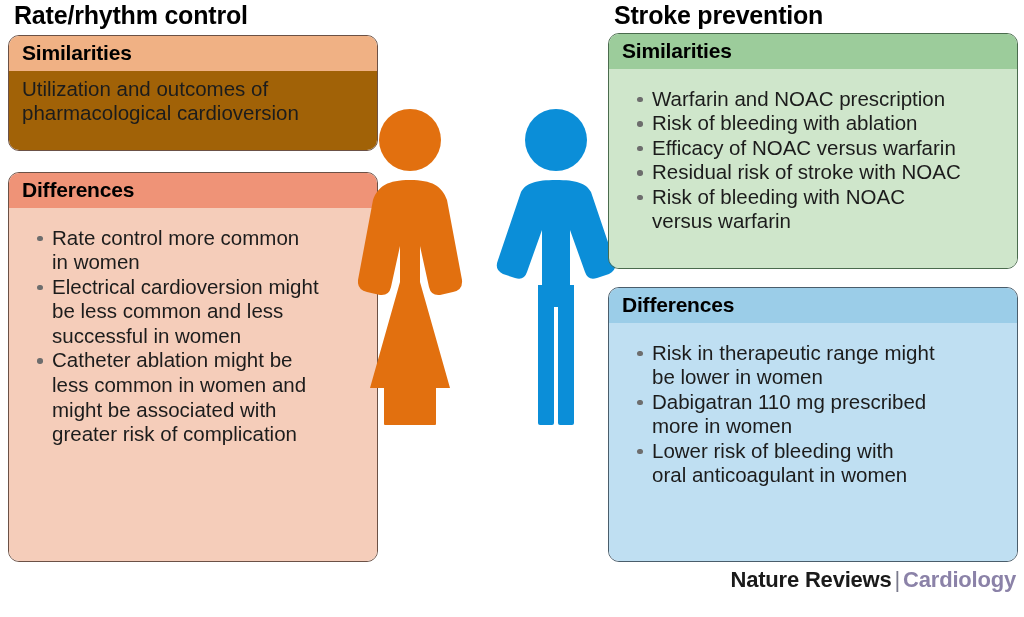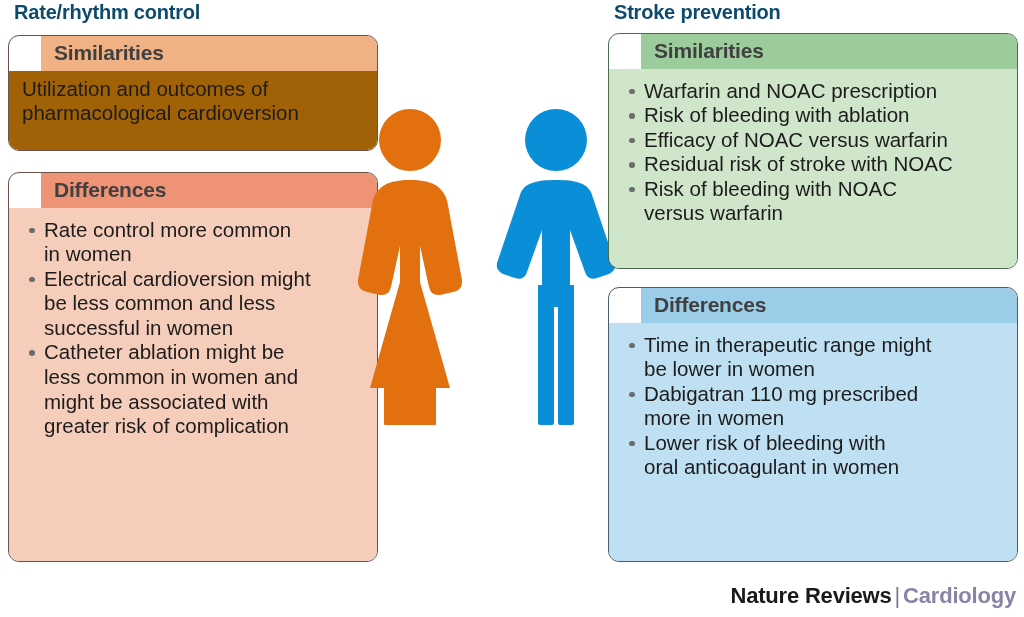--- a/index.html
+++ b/index.html
@@ -11,44 +11,43 @@
     width: 1024px;
     height: 617px;
     position: relative;
     overflow: hidden;
     font-family: "Liberation Sans", sans-serif;
     color: #1a1a1a;
   }
 
   .col-title {
     position: absolute;
-    font-size: 20px;
+    font-size: 25px;
     font-weight: bold;
-    color: #0c4a6e;
+    color: #000000;
     letter-spacing: -0.2px;
     white-space: nowrap;
   }
   #title-left  { left: 14px;  top: 1px; }
   #title-right { left: 614px; top: 1px; }
 
   .card {
     position: absolute;
     box-sizing: border-box;
     border: 1.5px solid #6b5146;
     border-radius: 11px;
     overflow: hidden;
   }
   .card-head {
     font-size: 21px;
     font-weight: bold;
-    color: #404040;
+    color: #000000;
     letter-spacing: -0.2px;
     padding: 5px 0 6px 13px;
     line-height: 1.12;
-    margin-left: 32px;
   }
   .card-body {
     padding: 6px 10px 10px 13px;
   }
 
   
   #card-ls { left: 8px; top: 35px; width: 370px; height: 116px; }
   #card-ls .card-head { background: #F0B184; }
   #card-ls .card-body { background: #a16207; height: 100%; }
 
@@ -69,21 +68,21 @@
 
   .plain-text {
     font-size: 20.5px;
     line-height: 1.21;
     color: #1c1c1c;
     white-space: pre-line;
   }
 
   ul.bullets {
     list-style: none;
-    margin: 4px;
+    margin: 12px;
     padding: 0;
   }
   ul.bullets > li {
     position: relative;
     padding-left: 18px;
     font-size: 20.5px;
     line-height: 1.2;
     color: #1c1c1c;
     margin-bottom: 0px;
     white-space: pre-line;
@@ -105,21 +104,21 @@
     left: 358px;
     top: 100px;
     width: 290px;
     height: 325px;
   }
 
   
   #footer-brand {
     position: absolute;
     right: 8px;
-    bottom: 8px;
+    bottom: 24px;
     font-size: 22px;
     font-weight: bold;
     letter-spacing: -0.2px;
     white-space: nowrap;
   }
   #footer-brand .nr { color: #1a1a1a; }
   #footer-brand .sep { color: #7a7a8c; font-weight: normal; padding: 0 3px; }
   #footer-brand .journal { color: #8b82a8; }
 </style>
 </head>
@@ -225,21 +224,21 @@
       <li>Risk of bleeding with NOAC
 versus warfarin</li>
     </ul>
   </div>
 </div>
 
 <div class="card" id="card-rd">
   <div class="card-head">Differences</div>
   <div class="card-body">
     <ul class="bullets">
-      <li>Time in therapeutic range might
+      <li>Risk in therapeutic range might
 be lower in women</li>
       <li>Dabigatran 110 mg prescribed
 more in women</li>
       <li>Lower risk of bleeding with
 oral anticoagulant in women</li>
     </ul>
   </div>
 </div>
 
 <div id="footer-brand">

